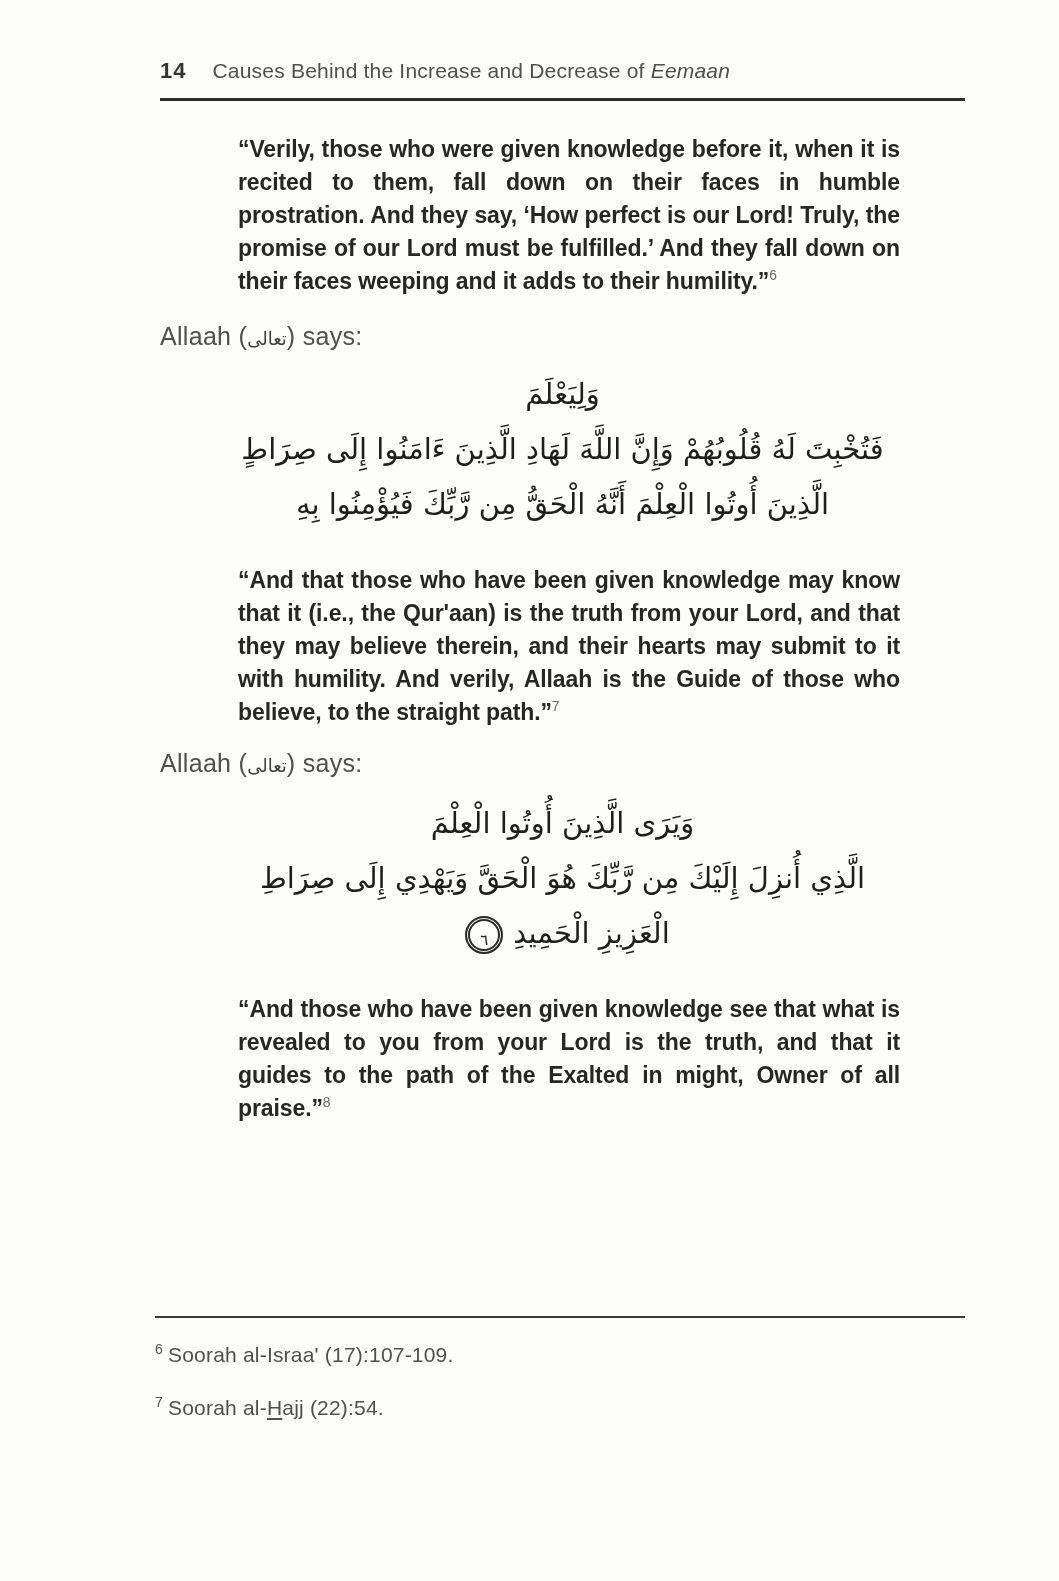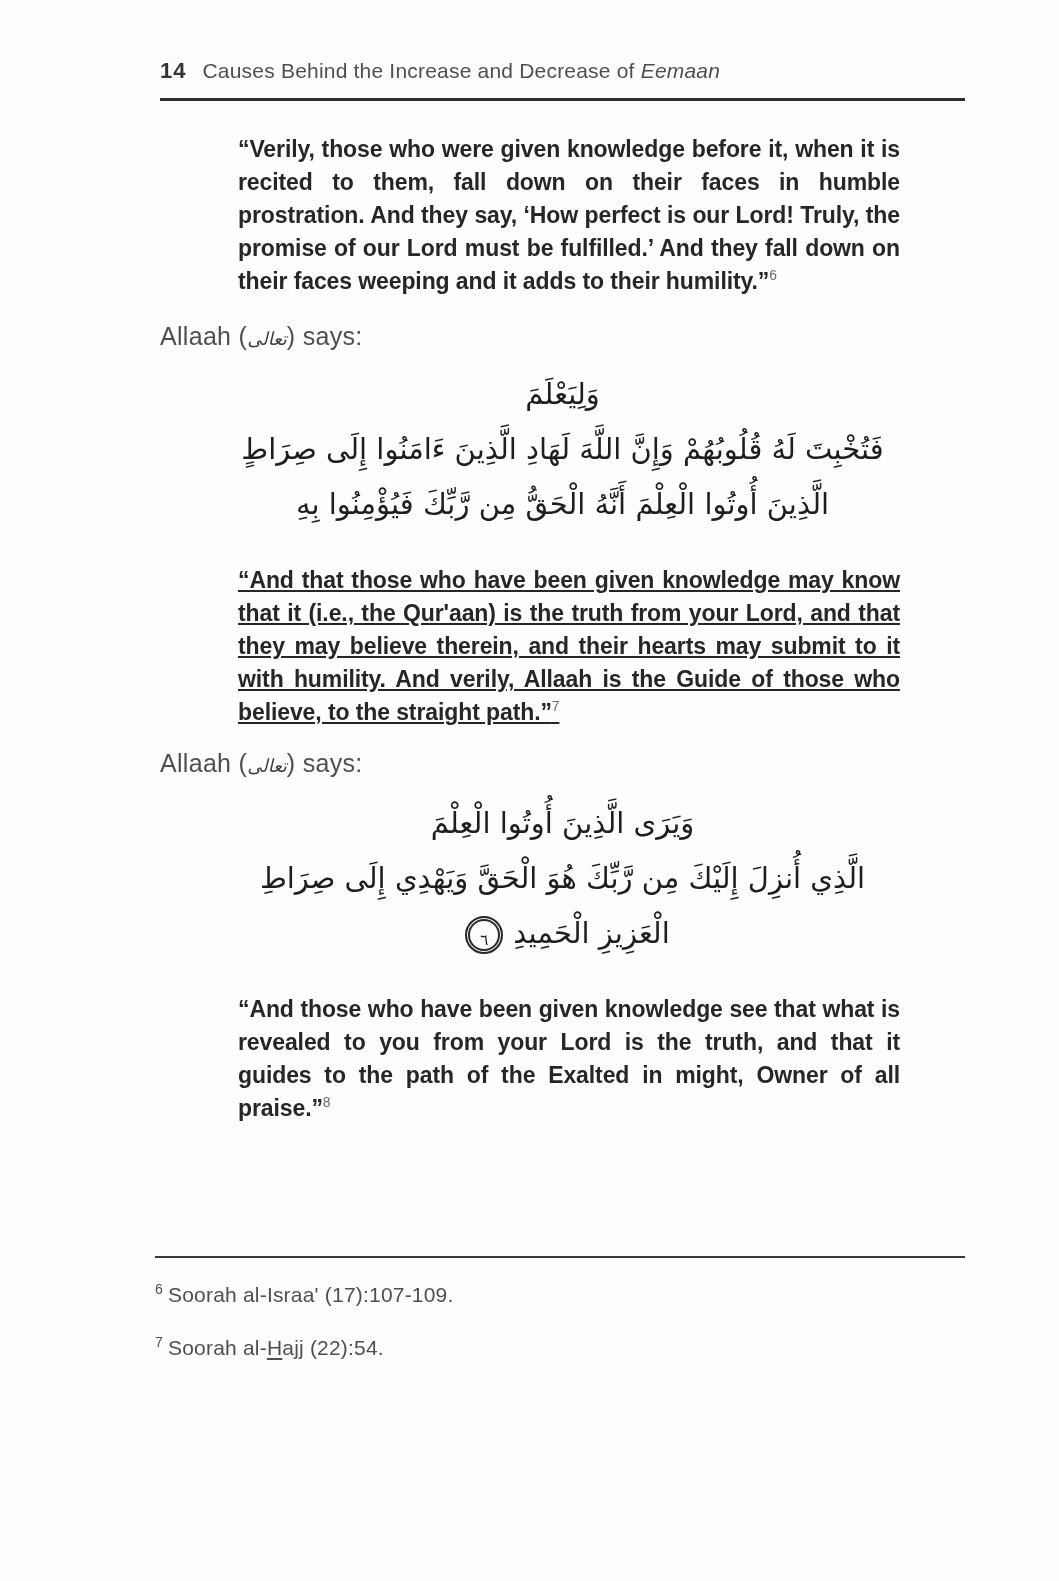--- a/index.html
+++ b/index.html
@@ -17,21 +17,21 @@
     background: var(--paper);
     font-family: "Liberation Sans", sans-serif;
     color: var(--ink);
     overflow: hidden;
   }
   .content { padding: 58px 94px 0 160px; }
 
   .header {
     display: flex;
     align-items: baseline;
-    gap: 16px;
+    gap: 26px;
     padding-bottom: 14px;
     border-bottom: 3px solid var(--rule);
   }
   .page-number {
     font-size: 22px;
     font-weight: 700;
     color: #333333;
     letter-spacing: 1px;
   }
   .header-title {
@@ -65,21 +65,20 @@
     margin-top: 24px;
     font-size: 25px;
     font-weight: 400;
     color: var(--light-ink);
     letter-spacing: 0.3px;
   }
   .says-line .arabic-inline {
     font-family: "DejaVu Sans", sans-serif;
     font-size: 18px;
     color: #3d3d3d;
-    font-style: italic;
   }
 
   .arabic-block {
     margin-top: 16px;
     text-align: center;
   }
   .arabic-block.second { margin-top: 18px; }
   .arabic-line {
     font-family: "DejaVu Sans", sans-serif;
     font-size: 29px;
@@ -100,27 +99,27 @@
     margin: 0 10px;
   }
   .verse-num {
     font-family: "DejaVu Sans", sans-serif;
     font-size: 15px;
     color: #1e1e1e;
     line-height: 34px;
     display: inline-block;
   }
 
-  .quote-2 { margin-top: 32px; text-decoration: underline; }
+  .quote-2 { margin-top: 32px; }
   .quote-3 { margin-top: 28px; }
   .says-2 { margin-top: 20px; }
 
   .footnotes {
     position: absolute;
-    top: 1256px;
+    top: 1316px;
     left: 155px;
     width: 810px;
   }
   .footnote-rule {
     border: none;
     border-top: 2px solid #3a3a3a;
     margin-bottom: 18px;
   }
   .footnote {
     font-size: 21px;

